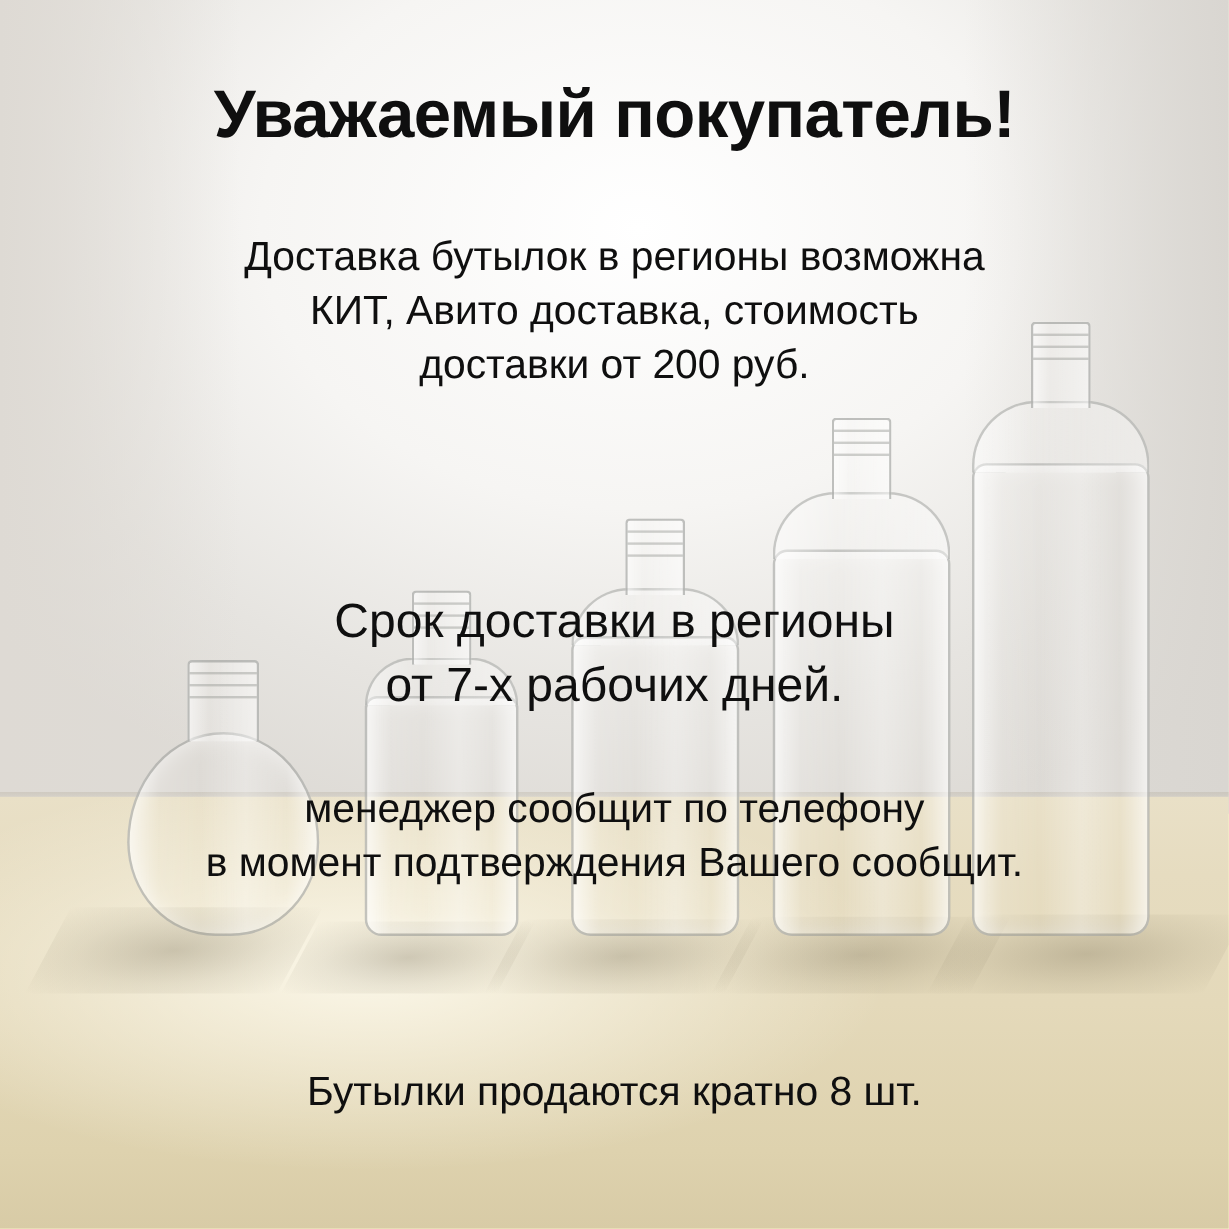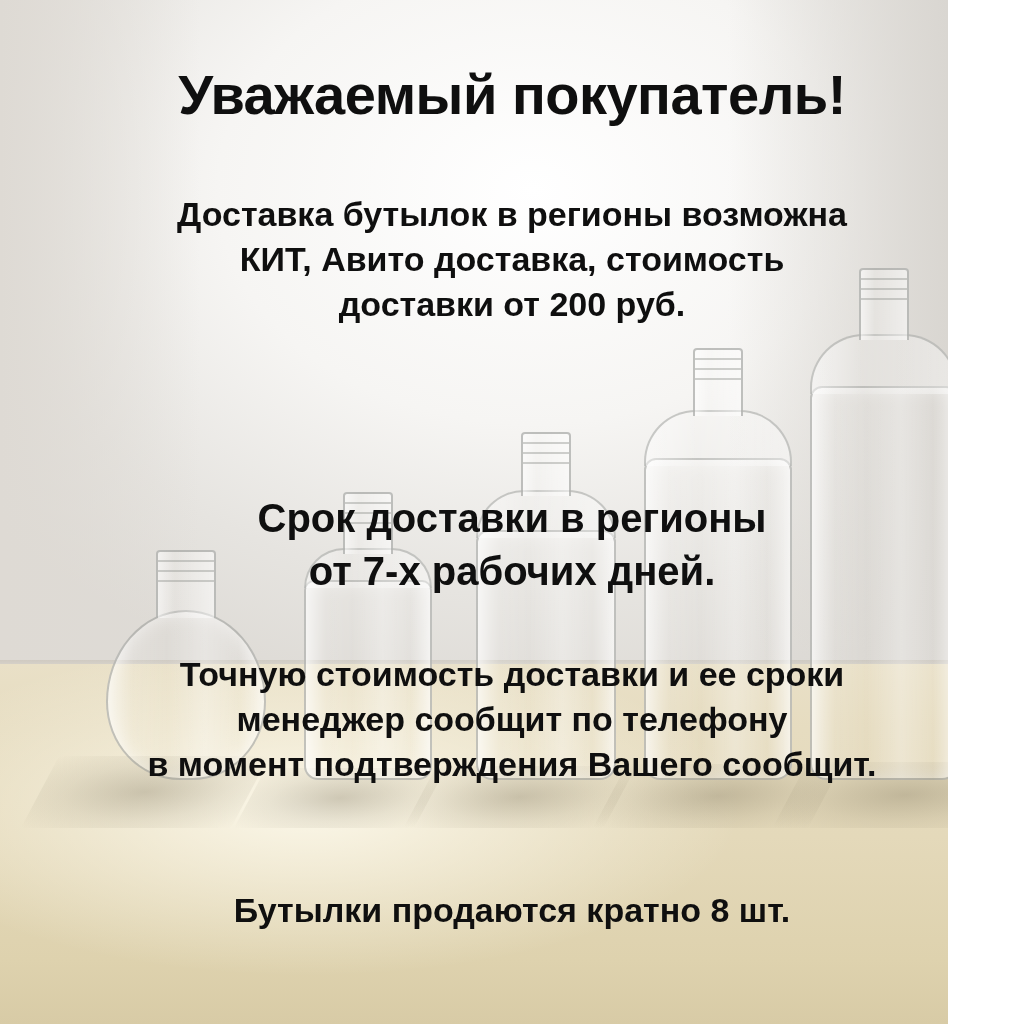--- a/index.html
+++ b/index.html
@@ -7,21 +7,21 @@
     padding: 0;
   }
   body {
     width: 1024px;
     height: 1024px;
     font-family: "Liberation Sans", sans-serif;
     overflow: hidden;
   }
   #poster {
     position: relative;
-    width: 948px;
+    width: 1024px;
     height: 1024px;
     overflow: hidden;
     background: #fef9c3;
   }
 
   
   .bg-wall {
     position: absolute;
     left: 0; top: 0;
     width: 1024px; height: 678px;
@@ -128,21 +128,21 @@
     position: absolute;
     left: 0; right: 0;
     top: 62px;
     font-size: 56px;
     font-weight: bold;
     letter-spacing: -0.5px;
   }
   .block {
     position: absolute;
     left: 0; right: 0;
-    font-weight: bold;
+    font-weight: normal;
     line-height: 1.32;
   }
   .block-1 { top: 192px; font-size: 34px; }
   .block-2 { top: 492px; font-size: 40px; }
   .block-3 { top: 652px; font-size: 34px; }
   .block-4 { top: 888px; font-size: 34px; }
   .line { display: block; }
 </style>
 </head>
 <body>
@@ -220,21 +220,20 @@
       <span class="line">КИТ, Авито доставка, стоимость</span>
       <span class="line">доставки от 200 руб.</span>
     </div>
 
     <div class="block block-2">
       <span class="line">Срок доставки в регионы</span>
       <span class="line">от 7-х рабочих дней.</span>
     </div>
 
     <div class="block block-3">
-      <span class="line">Точную стоимость доставки и ее сроки</span>
       <span class="line">менеджер сообщит по телефону</span>
       <span class="line">в момент подтверждения Вашего сообщит.</span>
     </div>
 
     <div class="block block-4">
       <span class="line">Бутылки продаются кратно 8 шт.</span>
     </div>
 
   </div>
 </div>

